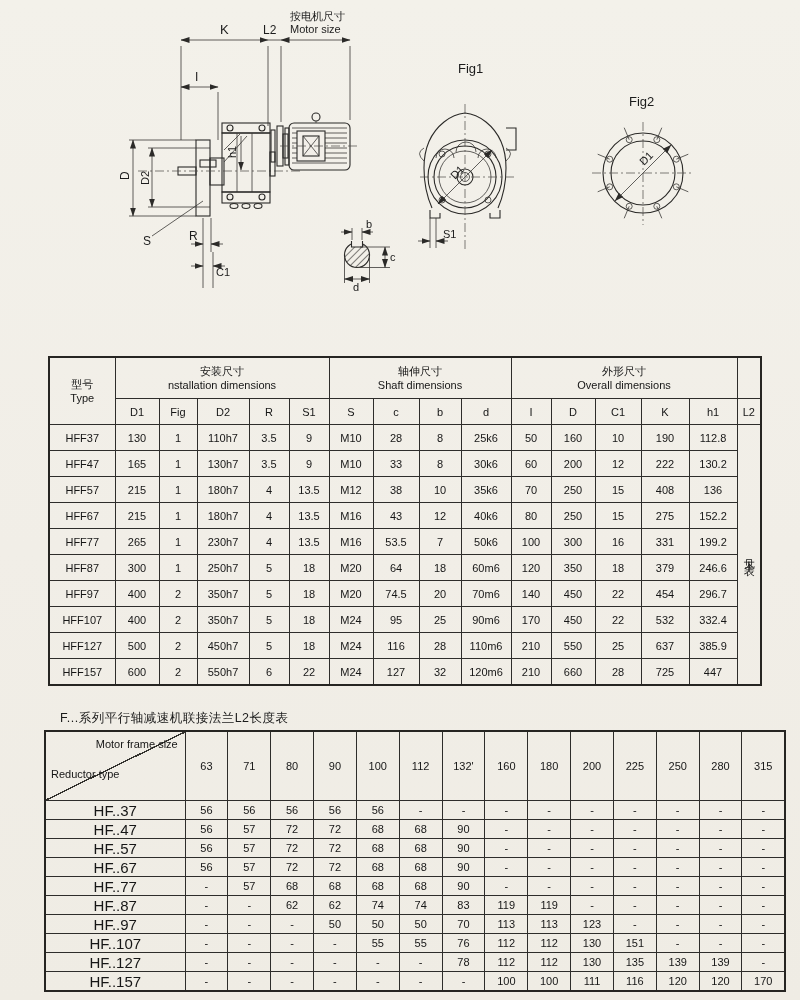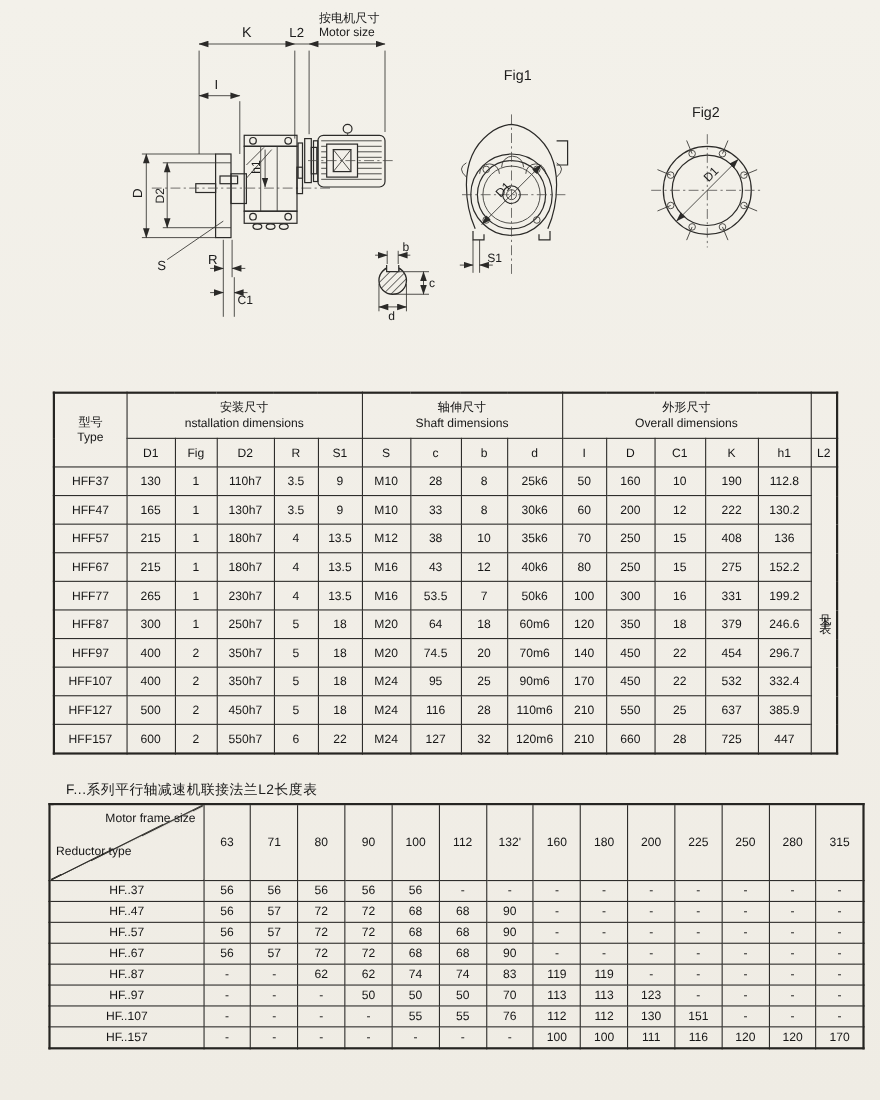--- a/index.html
+++ b/index.html
@@ -19,21 +19,21 @@
   .t1 tbody td{height:25px;}
   .t1 .typehead{font-size:11px;line-height:1.25;}
   .l2note{
     writing-mode:vertical-rl;text-orientation:upright;
     font-size:11px;letter-spacing:3px;
   }
   .t2wrap{width:742px;border-radius:24px;}
   .t2{border:2px solid #262522;}
   .t2 thead td{height:68px;font-size:11px;}
   .t2 tbody td{height:18px;font-size:11px;}
-  .t2 tbody td:first-child{font-size:11px;}
+  .t2 tbody td:first-child{font-size:15px;}
   .corner{
     position:relative;
     background:linear-gradient(to bottom right,
       transparent calc(50% - 0.7px),#34332f calc(50% - 0.7px),
       #34332f calc(50% + 0.7px),transparent calc(50% + 0.7px));
   }
   .c-top{position:absolute;top:6px;left:46px;right:3px;text-align:center;
          line-height:1.25;font-size:11px;white-space:normal;}
   .c-bot{position:absolute;bottom:20px;left:5px;font-size:11px;}
   .t2title{font-weight:normal;font-size:12.5px;letter-spacing:.5px;}
@@ -558,20 +558,37 @@
           <td>90</td>
           <td>-</td>
           <td>-</td>
           <td>-</td>
           <td>-</td>
           <td>-</td>
           <td>-</td>
           <td>-</td>
         </tr>
         <tr>
+          <td>HF..77</td>
+          <td>-</td>
+          <td>57</td>
+          <td>68</td>
+          <td>68</td>
+          <td>68</td>
+          <td>68</td>
+          <td>90</td>
+          <td>-</td>
+          <td>-</td>
+          <td>-</td>
+          <td>-</td>
+          <td>-</td>
+          <td>-</td>
+          <td>-</td>
+        </tr>
+        <tr>
           <td>HF..87</td>
           <td>-</td>
           <td>-</td>
           <td>62</td>
           <td>62</td>
           <td>74</td>
           <td>74</td>
           <td>83</td>
           <td>119</td>
           <td>119</td>
@@ -609,20 +626,37 @@
           <td>76</td>
           <td>112</td>
           <td>112</td>
           <td>130</td>
           <td>151</td>
           <td>-</td>
           <td>-</td>
           <td>-</td>
         </tr>
         <tr>
+          <td>HF..127</td>
+          <td>-</td>
+          <td>-</td>
+          <td>-</td>
+          <td>-</td>
+          <td>-</td>
+          <td>-</td>
+          <td>78</td>
+          <td>112</td>
+          <td>112</td>
+          <td>130</td>
+          <td>135</td>
+          <td>139</td>
+          <td>139</td>
+          <td>-</td>
+        </tr>
+        <tr>
           <td>HF..157</td>
           <td>-</td>
           <td>-</td>
           <td>-</td>
           <td>-</td>
           <td>-</td>
           <td>-</td>
           <td>-</td>
           <td>100</td>
           <td>100</td>

